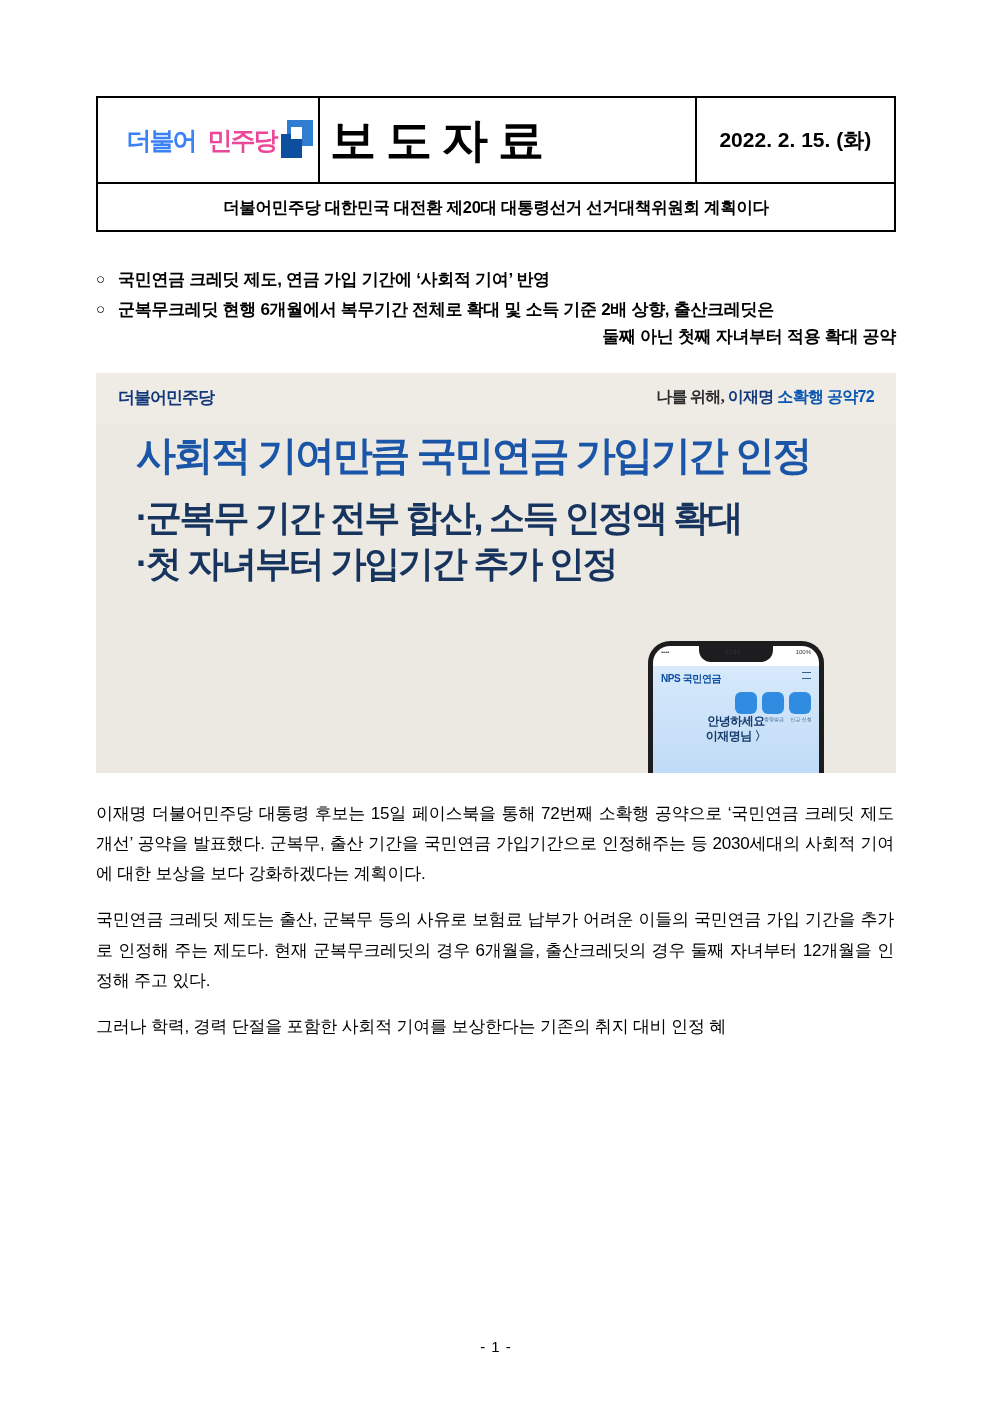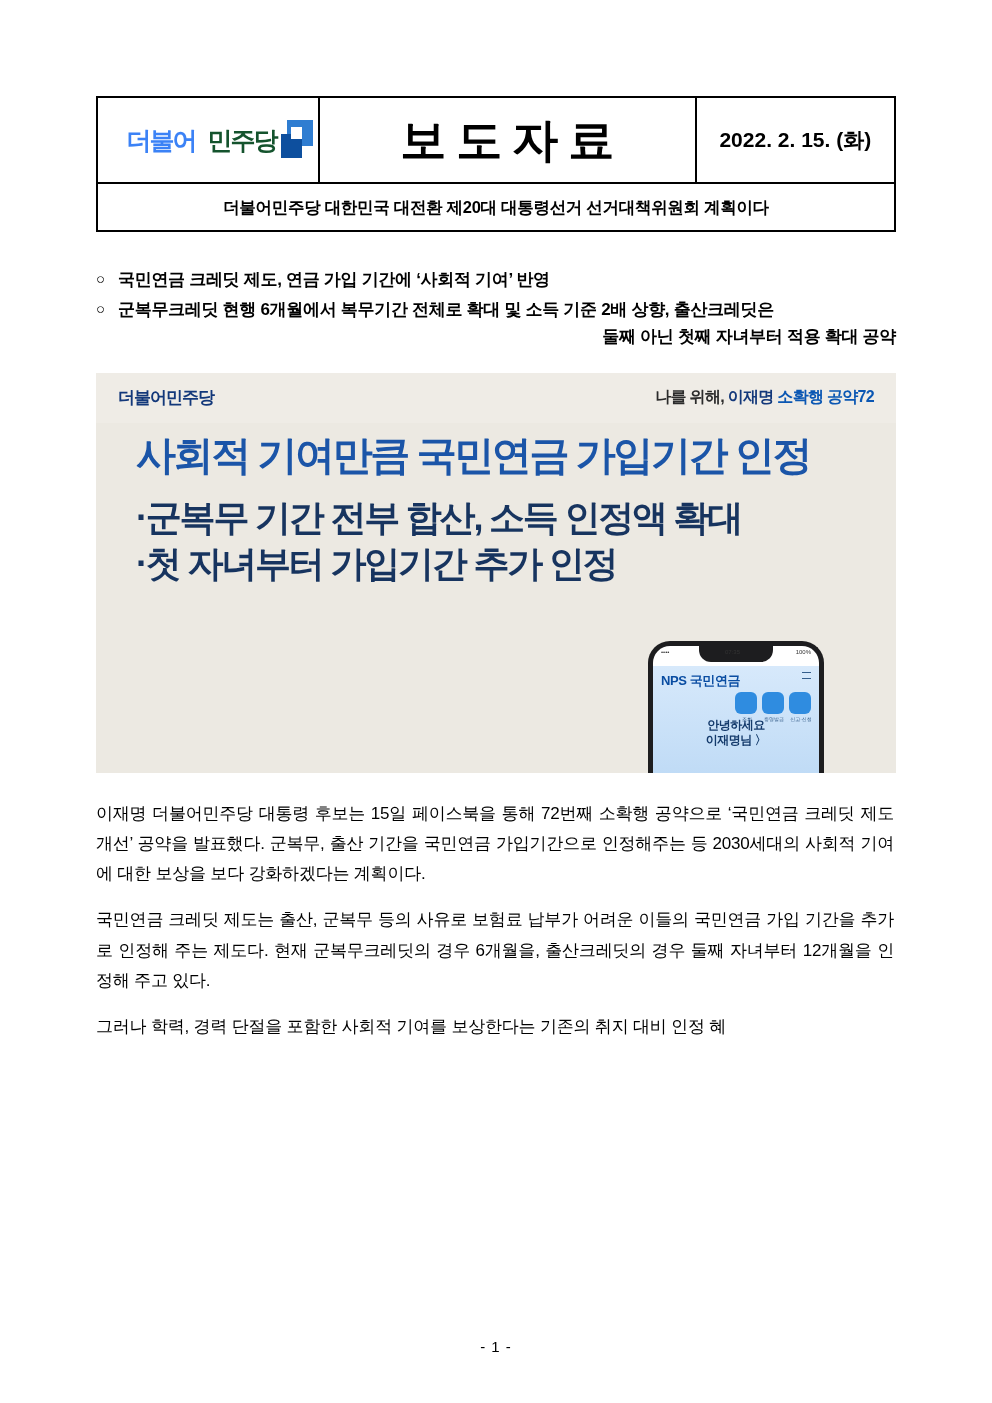--- a/index.html
+++ b/index.html
@@ -35,21 +35,20 @@
     vertical-align: middle;
   }
   .cell-logo {
     width: 222px;
     height: 84px;
     text-align: center;
   }
   .cell-title {
     width: 378px;
     height: 84px;
-    text-align: center;
   }
   .cell-date {
     width: 200px;
     height: 84px;
     text-align: center;
     border-radius: 7px;
   }
   .cell-org {
     height: 46px;
     text-align: center;
@@ -65,21 +64,21 @@
   }
   .logo-text {
     font-family: "Liberation Sans", sans-serif;
     font-weight: bold;
     font-size: 25px;
     letter-spacing: -2px;
     line-height: 1;
     white-space: nowrap;
   }
   .logo-text .c1 { color: #3b82f6; margin-left: 24px; }
-  .logo-text .c2 { color: #14532d; margin-left: 12px; }
+  .logo-text .c2 { color: #ec4899; margin-left: 12px; }
   .logo-mark {
     position: relative;
     width: 32px;
     height: 40px;
   }
   .logo-mark .sq-a {
     position: absolute;
     left: 6px; top: 0;
     width: 26px; height: 26px;
     background: #2f7dd1;
@@ -190,21 +189,21 @@
     color: #13387a;
     letter-spacing: -1px;
   }
   .card-tagline {
     font-weight: bold;
     font-size: 16px;
     letter-spacing: -0.7px;
     color: #1b3c74;
     white-space: nowrap;
   }
-  .card-tagline .t-light { color: #2b2b2b; font-weight: bold; }
+  .card-tagline .t-light { color: #2b2b2b; font-weight: bold; font-family: Liberation Serif, serif; }
   .card-tagline .t-name { color: #13387a; }
   .card-tagline .t-hl { color: #0b57b3; }
 
   .card-body {
     position: absolute;
     top: 58px;
     left: 40px;
     right: 20px;
   }
   .cb-line1 {
@@ -254,21 +253,21 @@
     font-size: 6px;
     color: #333;
   }
   .phone .screen {
     position: absolute;
     top: 20px; left: 0; right: 0; bottom: 0;
     background: linear-gradient(#d7e9fb, #bcd9f5);
     padding: 6px 8px;
   }
   .phone .nps {
-    font-size: 13px;
+    font-size: 10px;
     font-weight: bold;
     color: #0a4da2;
     letter-spacing: -0.4px;
   }
   .phone .greet {
     margin-top: 28px;
     font-size: 12px;
     font-weight: bold;
     color: #143a6b;
     line-height: 1.25;

